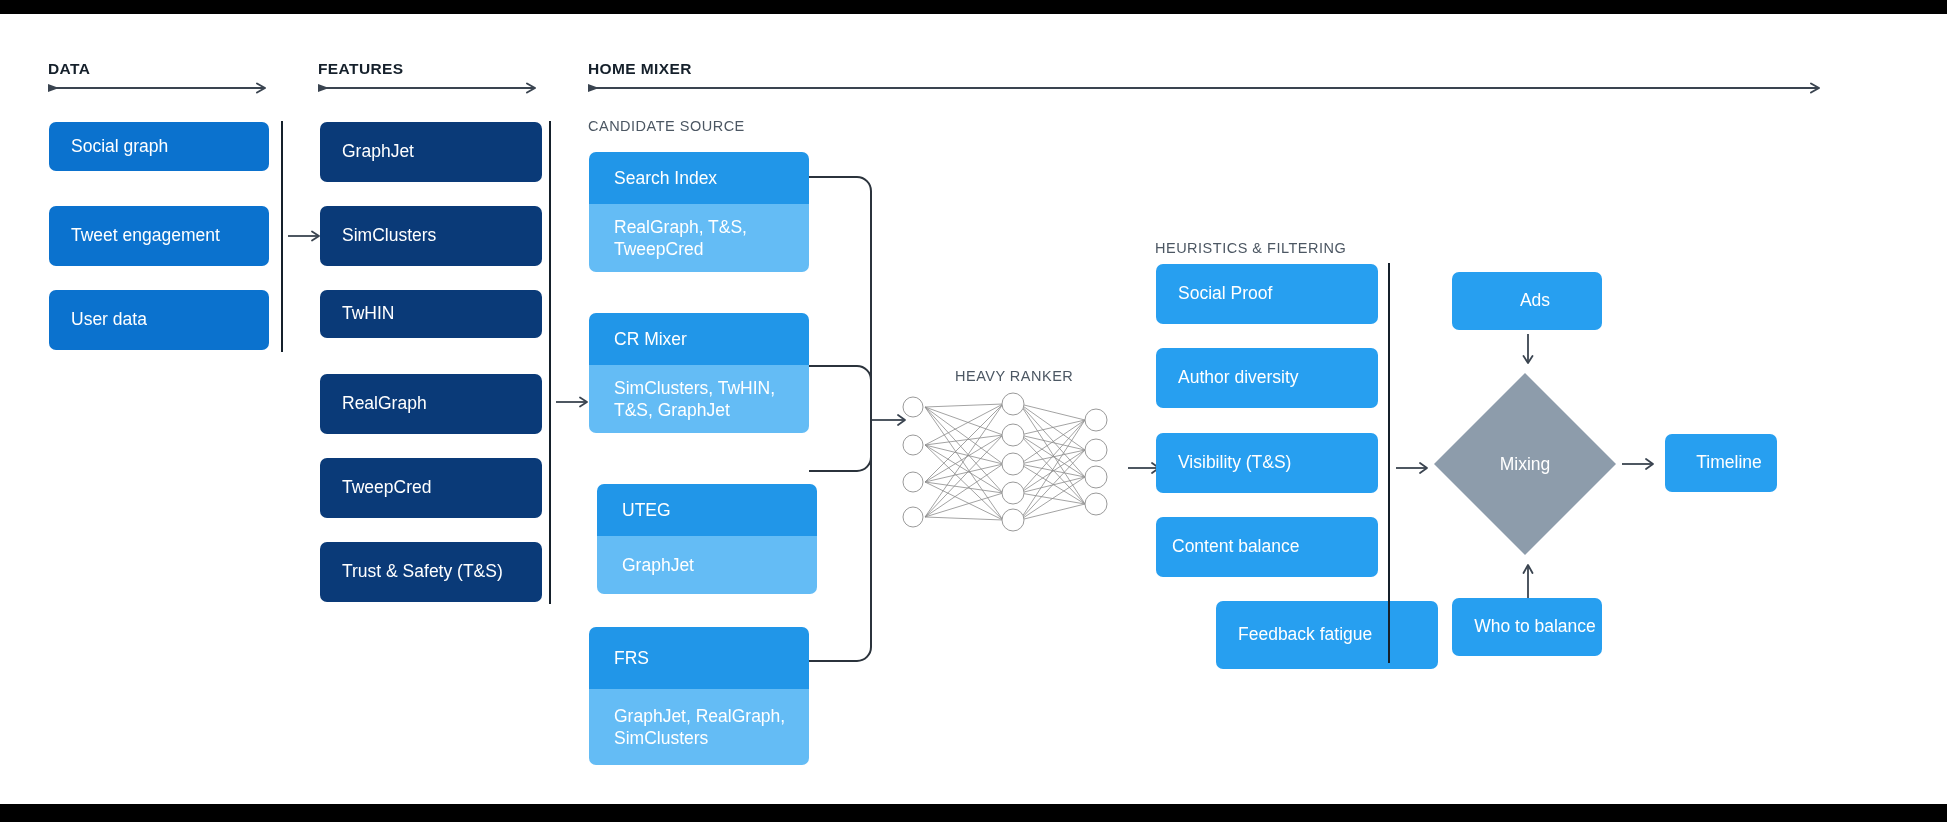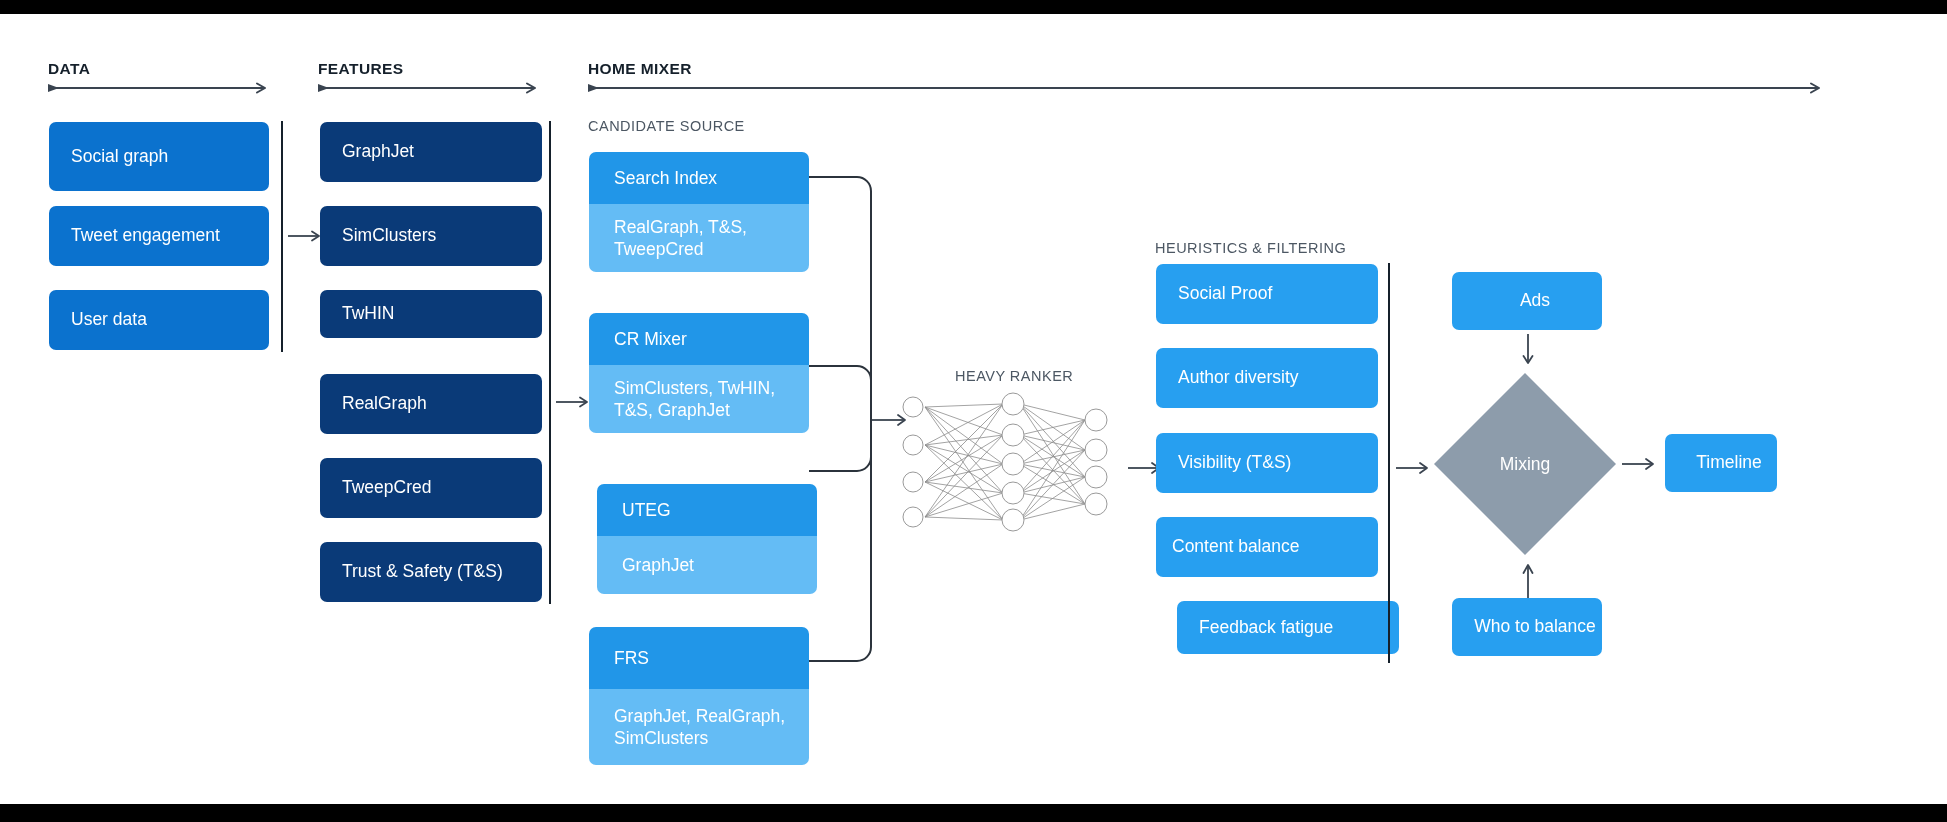--- a/index.html
+++ b/index.html
@@ -162,21 +162,21 @@
       <svg width="1240" height="12" viewBox="0 0 1240 12">
         <path d="M0 2 L11 6 L0 10 Z" fill="#3a4450"></path>
         <line x1="6" y1="6" x2="1230" y2="6" stroke="#3a4450" stroke-width="2"></line>
         <path d="M1223 1.5 L1231 6 L1223 10.5" fill="none" stroke="#3a4450" stroke-width="2" stroke-linecap="round" stroke-linejoin="round"></path>
       </svg>
     </div>
 
     <div class="sub-title" style="left:588px; top:104px;">CANDIDATE SOURCE</div>
     <div class="sub-title" style="left:1155px; top:226px;">HEURISTICS &amp; FILTERING</div>
 
-    <div class="card data" style="left:49px; top:108px; width:220px; height:69px;">
+    <div class="card data" style="left:49px; top:108px; width:220px; height:49px;">
       <span>Social graph</span>
     </div>
     <div class="card data" style="left:49px; top:192px; width:220px; height:60px;">
       <span>Tweet engagement</span>
     </div>
     <div class="card data" style="left:49px; top:276px; width:220px; height:60px;">
       <span>User data</span>
     </div>
 
     <div class="vrule" style="left:281px; top:107px; height:231px;"></div>
@@ -330,21 +330,21 @@
     </div>
     <div class="card heur" style="left:1156px; top:334px; width:222px; height:60px;">
       <span>Author diversity</span>
     </div>
     <div class="card heur" style="left:1156px; top:419px; width:222px; height:60px;">
       <span>Visibility (T&amp;S)</span>
     </div>
     <div class="card heur" style="left:1156px; top:503px; width:222px; height:60px;padding-left:16px;">
       <span>Content balance</span>
     </div>
-    <div class="card heur" style="left:1177px; top:587px; width:222px; height:53px;">
+    <div class="card heur" style="left:1216px; top:587px; width:222px; height:68px;">
       <span>Feedback fatigue</span>
     </div>
 
     <div class="vrule" style="left:1388px; top:249px; height:400px;"></div>
 
     <div class="abs" style="left:1396px; top:445px;">
       <svg width="40" height="18" viewBox="0 0 40 18">
         <line x1="0" y1="9" x2="30" y2="9" stroke="#3a4450" stroke-width="1.8"></line>
         <path d="M24 4 L31 9 L24 14" fill="none" stroke="#3a4450" stroke-width="1.8" stroke-linecap="round" stroke-linejoin="round"></path>
       </svg>

